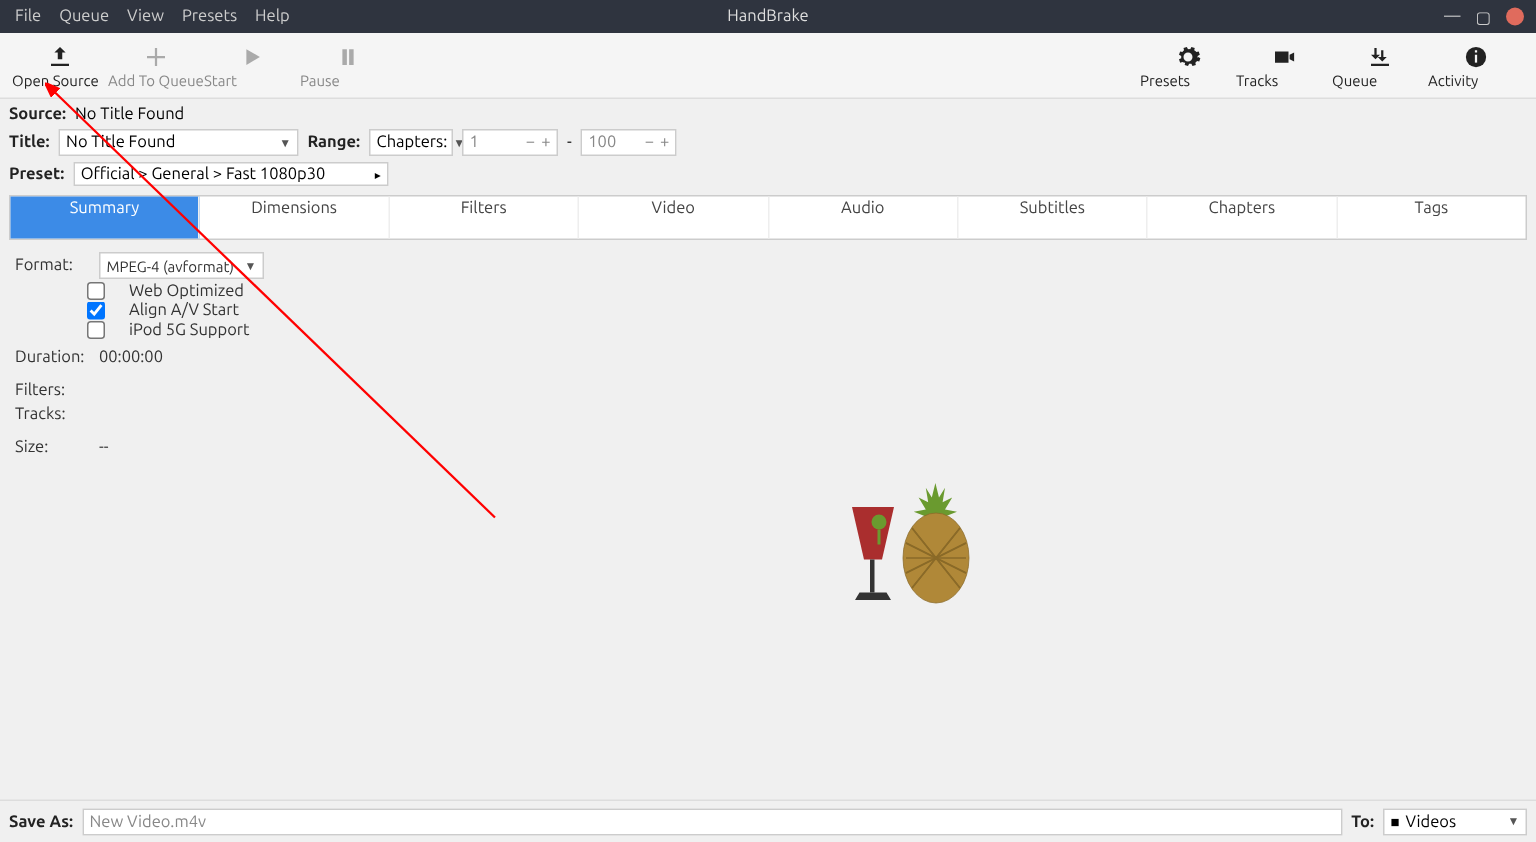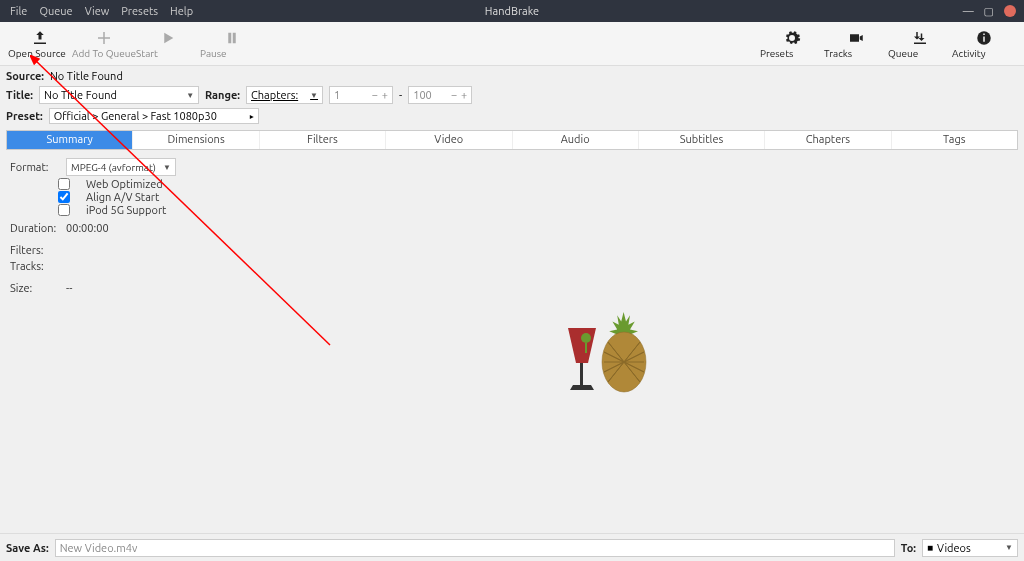--- a/index.html
+++ b/index.html
@@ -17,26 +17,26 @@
 .tool .icon { font-size: 18px; height: 20px; display: flex; align-items: center; justify-content: center; }
 .tool.dark .icon { color: #222; }
 .tool .icon svg { width: 18px; height: 18px; }
 .toolbar .spacer { flex: 1; }
 .source-row, .title-row, .preset-row { display: flex; align-items: center; font-size: 11px; padding: 2px 6px; gap: 6px; }
 .source-row { padding-top: 4px; }
 .label { font-weight: bold; color: #222; }
 .combo { border: 1px solid #ccc; background: #fff; height: 18px; display: flex; align-items: center; padding: 0 4px; gap: 4px; font-size: 11px; }
 .combo .arrow { font-size: 8px; color: #555; margin-left: auto; }
 .title-combo { width: 160px; }
-.range-combo { width: 77px; text-decoration: underline; }
+.range-combo { width: 56px; }
 .spin { width: 64px; border: 1px solid #ccc; background: #fff; height: 18px; display: flex; align-items: center; padding: 0 4px; font-size: 11px; color: #888; }
 .spin .pm { margin-left: auto; display: flex; gap: 4px; color: #888; }
 .preset-field { width: 210px; border: 1px solid #ccc; background: #fff; height: 16px; display: flex; align-items: center; padding: 0 4px; font-size: 11px; }
 .preset-field .arrow { margin-left: auto; font-size: 8px; }
-.tabs { display: flex; border: 1px solid #ccc; margin: 4px 6px 0 6px; height: 20px; font-size: 11px; background: #fff; }
+.tabs { display: flex; border: 1px solid #ccc; margin: 4px 6px 0 6px; height: 30px; font-size: 11px; background: #fff; }
 .tab { flex: 1; text-align: center; line-height: 16px; border-right: 1px solid #eee; cursor: pointer; color: #444; }
 .tab:last-child { border-right: none; }
 .tab.active { background: #3c8be7; color: #fff; }
 .content { padding: 6px 10px; font-size: 11px; color: #333; position: relative; }
 .row { display: flex; align-items: center; gap: 8px; margin: 2px 0; }
 .format-combo { width: 110px; }
 .checks { margin-left: 48px; margin-top: 2px; }
 .check { display: flex; align-items: center; gap: 16px; margin: 1px 0; }
 .check input { width: 12px; height: 12px; }
 .field-label { width: 48px; }

